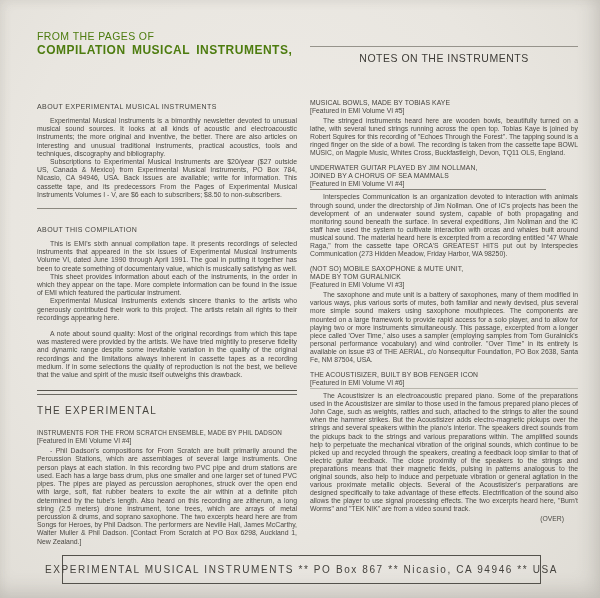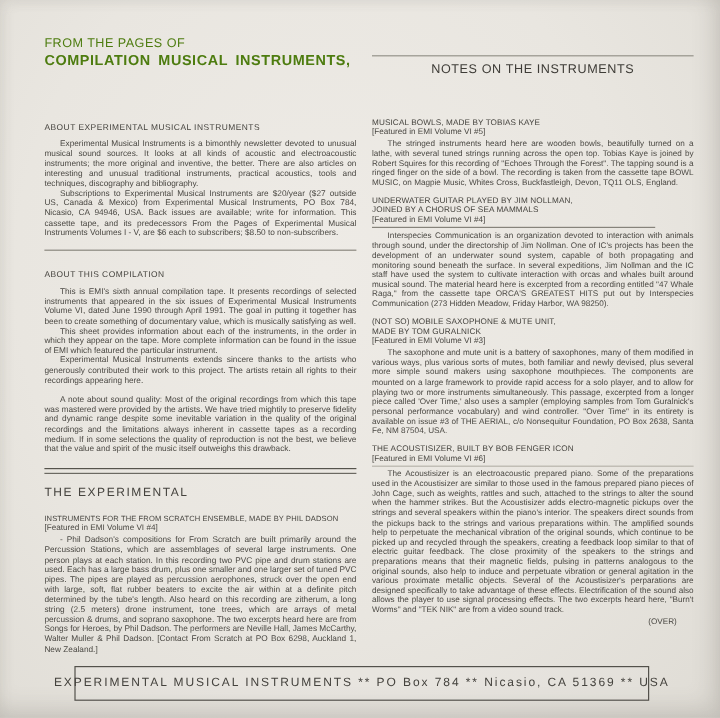--- a/index.html
+++ b/index.html
@@ -110,14 +110,14 @@
 
   <div class="entry">
     <div class="entry-title">THE ACOUSTISIZER, BUILT BY BOB FENGER ICON</div>
     <span class="entry-featured faint-underlined">[Featured in EMI Volume VI #6]</span>
     <p>The Acoustisizer is an electroacoustic prepared piano.  Some of the preparations used in the Acoustisizer are similar to those used in the famous prepared piano pieces of John Cage, such as weights, rattles and such, attached to the strings to alter the sound when the hammer strikes.  But the Acoustisizer adds electro-magnetic pickups over the strings and several speakers within the piano's interior.  The speakers direct sounds from the pickups back to the strings and various preparations within.  The amplified sounds help to perpetuate the mechanical vibration of the original sounds, which continue to be picked up and recycled through the speakers, creating a feedback loop similar to that of electric guitar feedback.  The close proximity of the speakers to the strings and preparations means that their magnetic fields, pulsing in patterns analogous to the original sounds, also help to induce and perpetuate vibration or general agitation in the various proximate metallic objects.  Several of the Acoustisizer's perparations are designed specifically to take advantage of these effects.  Electrification of the sound also allows the player to use signal processing effects.  The two excerpts heard here, "Burn't Worms" and "TEK NIK" are from a video sound track.</p>
     <div class="over">(OVER)</div>
   </div>
 </div>
 
 <div class="footer-box">
-  <div class="footer-text">EXPERIMENTAL MUSICAL INSTRUMENTS ** PO Box 784 ** Nicasio, CA 51369 ** USA</div>
+  <div class="footer-text">EXPERIMENTAL MUSICAL INSTRUMENTS ** PO Box 867 ** Nicasio, CA 94946 ** USA</div>
 </div>
 
 </body></html>

